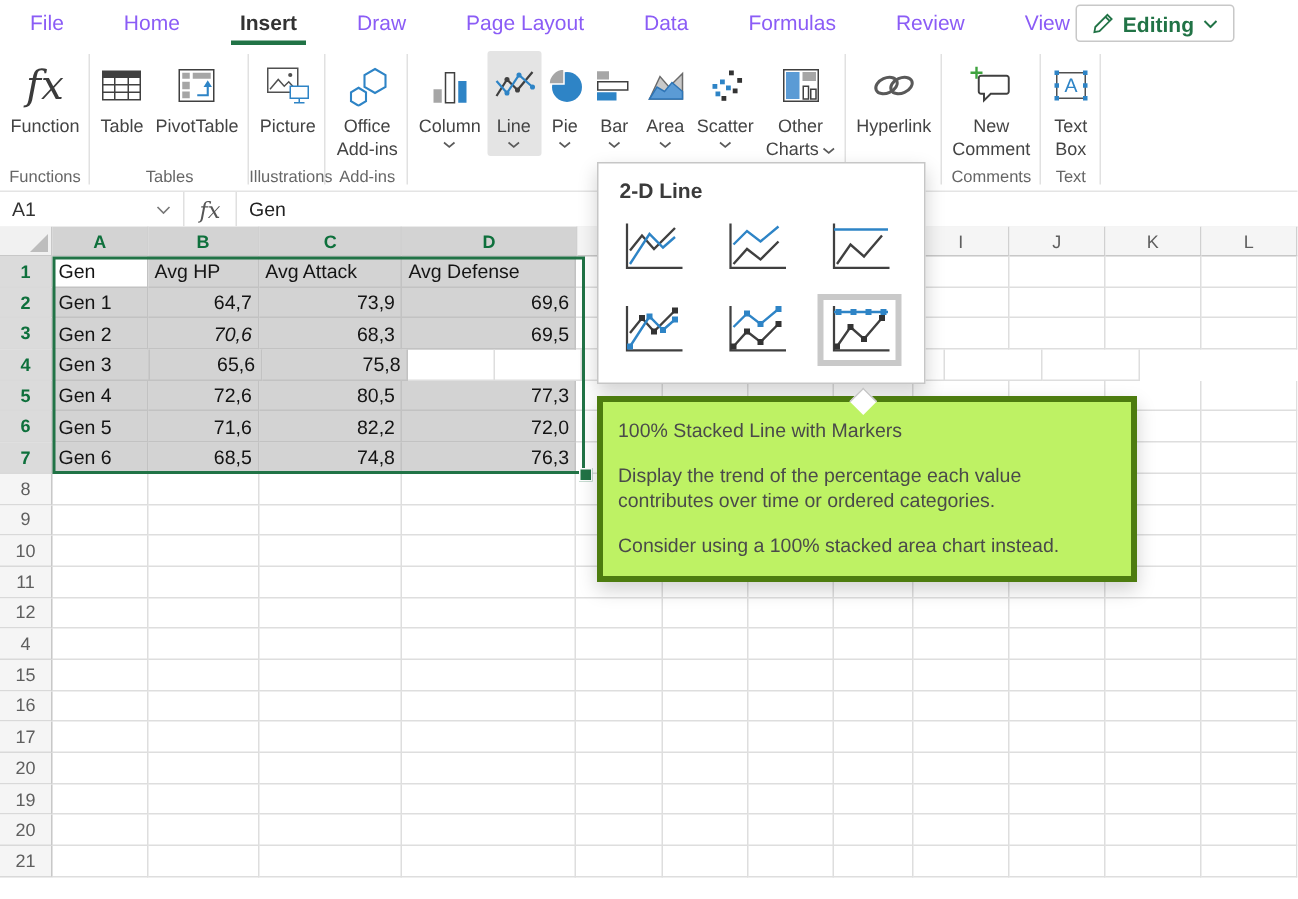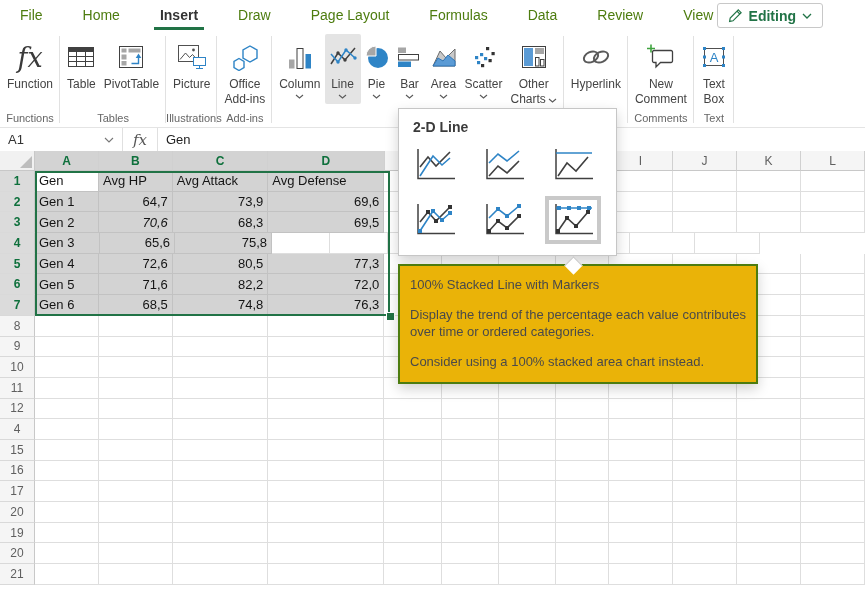--- a/index.html
+++ b/index.html
@@ -1,21 +1,21 @@
 <!DOCTYPE html>
 <html><head>
 <meta charset="utf-8">
 <style>
   html,body{margin:0;padding:0;width:865px;height:599px;overflow:hidden;background:#fff;
     font-family:"Liberation Sans","DejaVu Sans",sans-serif;-webkit-font-smoothing:antialiased;}
   .app{position:absolute;inset:0;}
 
   
   .menubar{height:30px;display:flex;align-items:center;position:relative;background:#fff;}
-  .mtab{padding:0 20px;font-size:14px;color:#4d7c0f;height:30px;line-height:30px;position:relative;cursor:pointer;white-space:nowrap;}
+  .mtab{padding:0 20px;font-size:14px;color:#8b5cf6;height:30px;line-height:30px;position:relative;cursor:pointer;white-space:nowrap;}
   .mtab.active{font-weight:700;color:#333;}
   .mtab.active::after{content:'';position:absolute;left:14px;right:14px;bottom:0;height:3px;background:#217346;}
   .editing-btn{position:absolute;right:42px;top:3px;height:23px;border:1px solid #C8C8C8;border-radius:3px;
     display:flex;align-items:center;gap:6px;padding:0 10px;color:#217346;font-weight:700;font-size:14px;background:#fff;cursor:pointer;}
 
   
   .ribbon{height:97px;border-bottom:1px solid #E4E4E4;display:flex;align-items:stretch;background:#fff;position:relative;z-index:1;}
   .rgroup{position:relative;padding:0 3px 16px;display:flex;flex-direction:column;}
   .rgroup::after{content:'';position:absolute;right:0;top:6px;bottom:4px;width:1px;background:#E1E1E1;}
   .rbuttons{display:flex;align-items:flex-start;padding-top:4px;}
@@ -58,40 +58,40 @@
 
   
   .panel{position:absolute;left:398px;top:108px;width:219px;height:148px;box-sizing:border-box;background:#fff;
     border:1px solid #C6C6C6;box-shadow:0 5px 12px rgba(0,0,0,.18);z-index:20;padding:9px 12px;}
   .panel-title{font-size:14px;font-weight:600;color:#3B3B3B;margin:1px 0 10px 2px;}
   .panel-grid{display:grid;grid-template-columns:48px 48px 48px;column-gap:21px;row-gap:15px;}
   .chart-item{width:48px;height:40px;display:flex;align-items:center;justify-content:center;cursor:pointer;}
   .chart-item.selected{box-shadow:0 0 0 4px #C9C9C9;background:#fff;}
 
   
-  .tip{position:absolute;left:398px;top:264px;width:360px;box-sizing:border-box;background:#eab308;border:2px solid #4d7c0f;
+  .tip{position:absolute;left:398px;top:264px;width:360px;box-sizing:border-box;background:#bef264;border:4px solid #4d7c0f;
     box-shadow:0 5px 12px rgba(0,0,0,.18);z-index:21;padding:10px 9px 12px 10px;font-size:13px;color:#4A4A4A;}
   .tip p{margin:0 0 13px;line-height:17px;}
   .tip p:last-child{margin-bottom:0;}
   .tip-notch{position:absolute;left:167px;top:-7px;width:12px;height:12px;background:#fff;
     border-left:1px solid #C6C6C6;border-top:1px solid #C6C6C6;transform:rotate(45deg);}
 </style>
 </head>
 <body>
 
 <div class="app">
 
   <div class="menubar">
     <span class="mtab">File</span>
     <span class="mtab">Home</span>
     <span class="mtab active">Insert</span>
     <span class="mtab">Draw</span>
     <span class="mtab">Page Layout</span>
+    <span class="mtab">Data</span>
     <span class="mtab">Formulas</span>
-    <span class="mtab">Data</span>
     <span class="mtab">Review</span>
     <span class="mtab">View</span>
     <span class="mtab">Help</span>
     <div class="editing-btn">
       <span style="display:flex;">
         <svg width="15" height="15" viewBox="0 0 15 15">
             <path d="M10.3,1.9 L13.1,4.7 L5,12.8 L1.6,13.4 L2.2,10 Z M9,3.2 l2.8,2.8" fill="none" stroke="#217346" stroke-width="1.2"></path>
           </svg>
       </span>
       <span>Editing</span>

